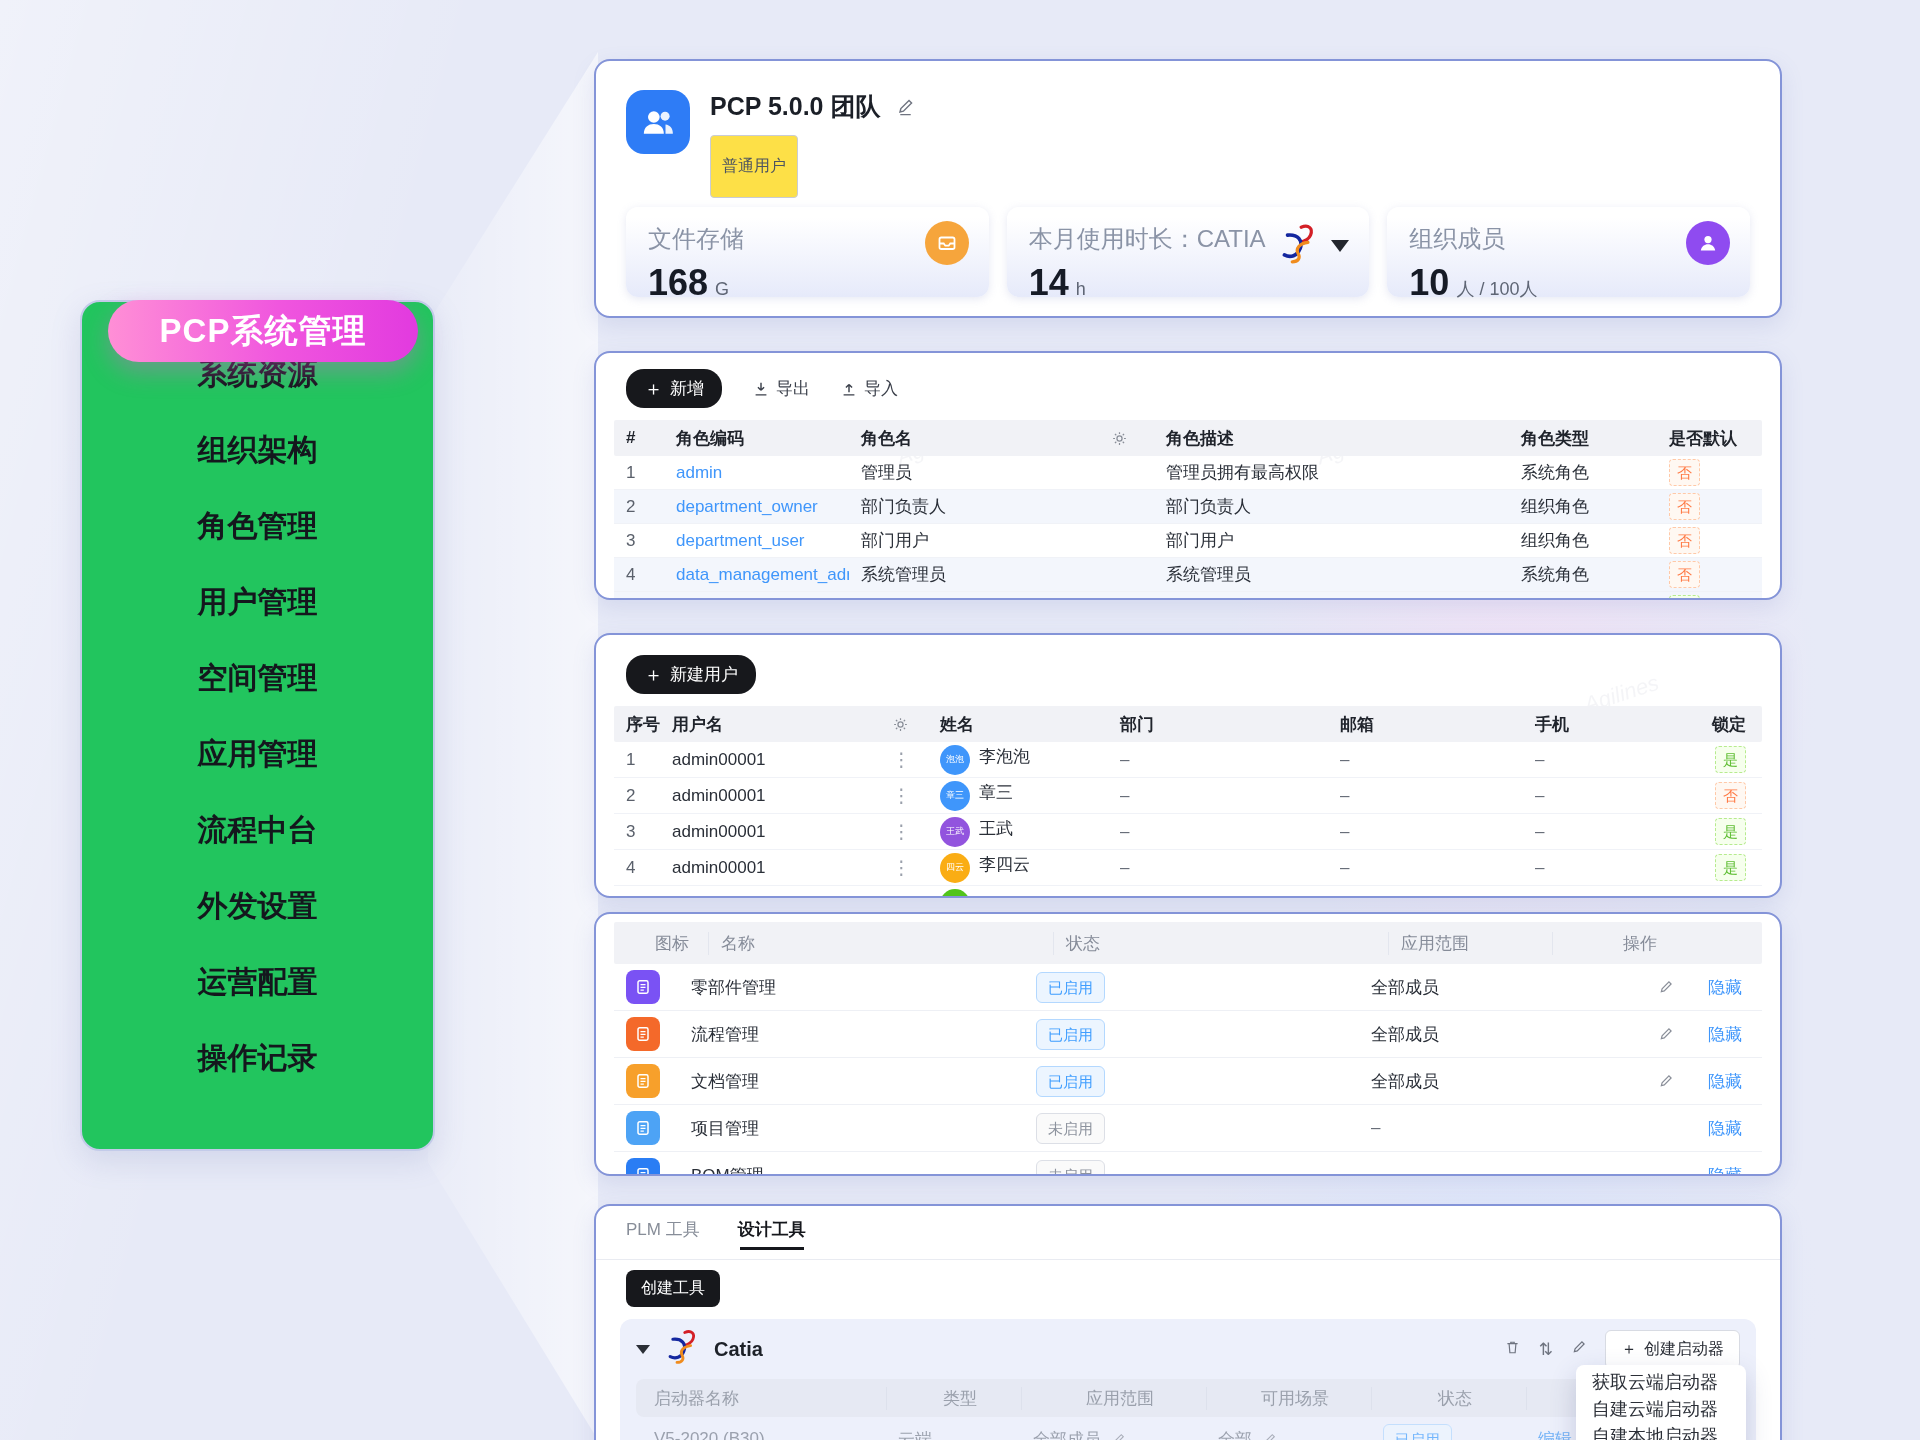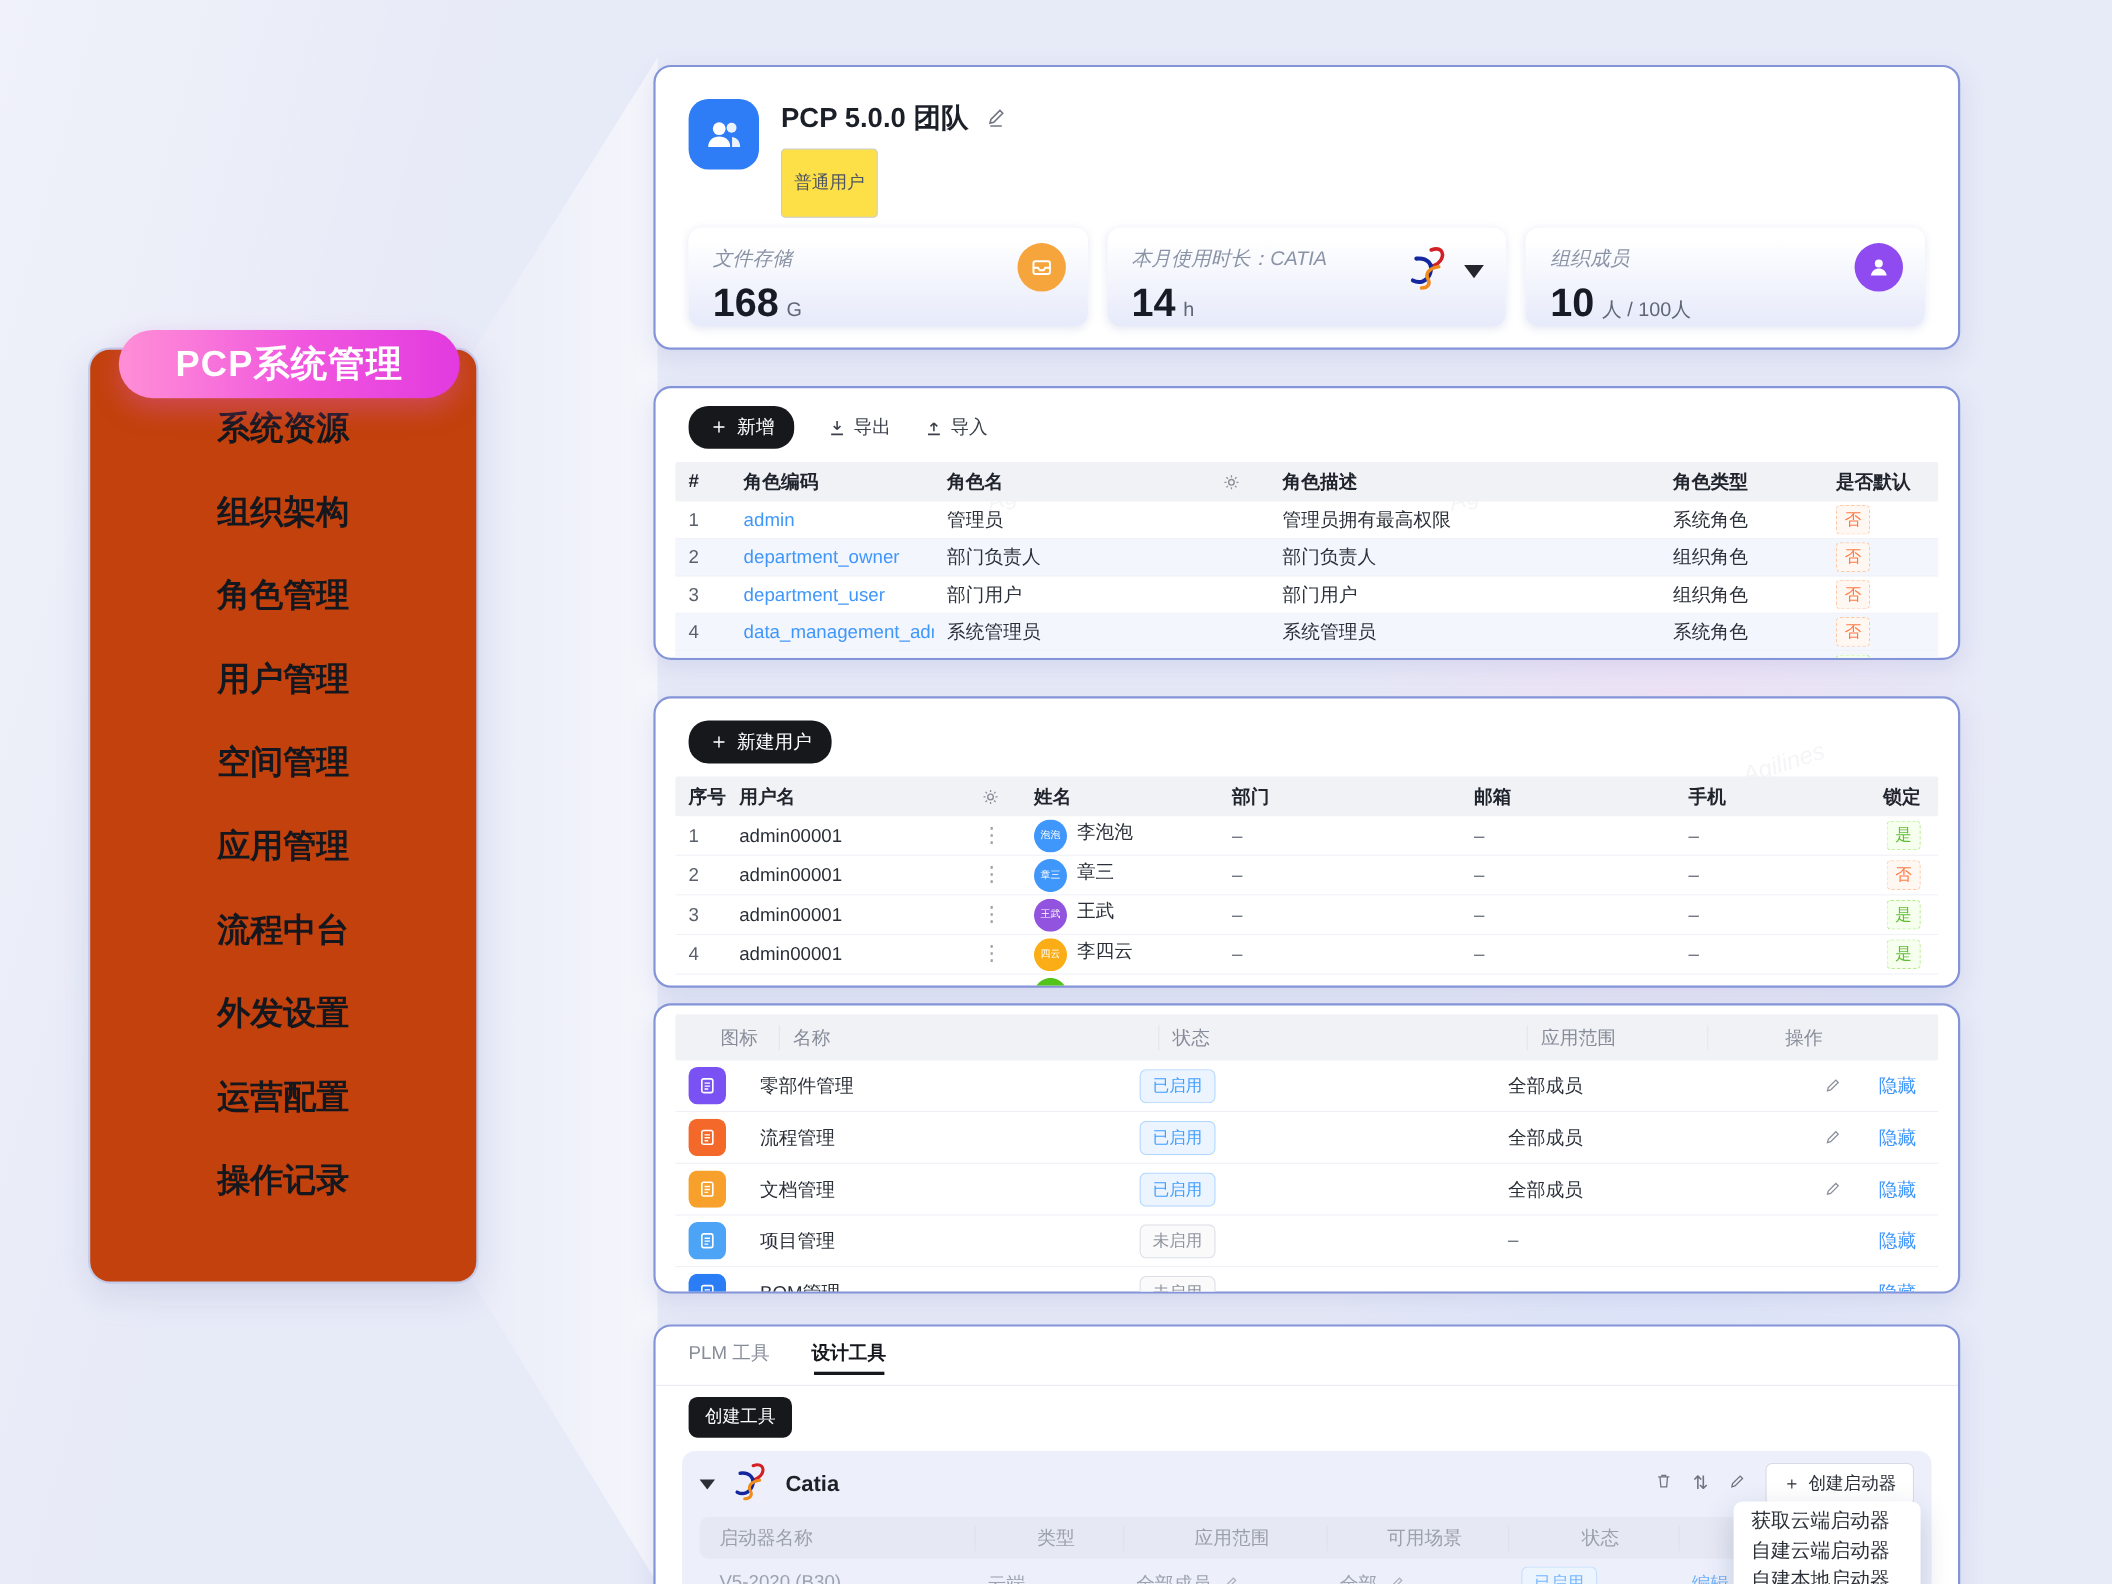--- a/index.html
+++ b/index.html
@@ -13,22 +13,22 @@
       #e7eaf7;
     color:#262b33;
   }
   .sheen { position:absolute; left:-220px; top:0; width:760px; height:1440px;
     background:linear-gradient(105deg, rgba(255,255,255,.55) 0%, rgba(255,255,255,0) 62%); }
   .funnel { position:absolute; left:428px; top:52px; width:170px; height:1388px;
     background:linear-gradient(90deg, rgba(255,255,255,.12), rgba(255,255,255,.6));
     clip-path:polygon(0 19.5%, 100% 0, 100% 100%, 0 80%); }
 
   
-  .sidebar { position:absolute; left:80px; top:316px; width:355px; height:851px;
-    background:#c2410c; border:2px solid #c3cbe9; border-radius:20px;
+  .sidebar { position:absolute; left:80px; top:300px; width:355px; height:851px;
+    background:#22c55e; border:2px solid #c3cbe9; border-radius:20px;
     box-shadow:0 10px 30px rgba(110,120,180,.18); padding-top:34px; }
   .side-item { height:76px; line-height:76px; text-align:center; font-size:30px;
     font-weight:700; color:#14171d; cursor:pointer; }
   .side-pill { position:absolute; left:108px; top:300px; width:310px; height:62px;
     border-radius:32px; background:linear-gradient(90deg,#ff8fd6 0%,#f056de 55%,#e23adf 100%);
     color:#fff; font-size:33px; font-weight:700; text-align:center; line-height:62px;
     letter-spacing:1px; box-shadow:0 10px 24px rgba(238,90,220,.35); z-index:3; }
 
   
   .card { position:absolute; left:594px; width:1188px; background:#fff;
@@ -50,21 +50,21 @@
   .team-meta { margin-left:20px; }
   .team-title-row { display:flex; align-items:center; gap:16px; }
   .team-title { font-size:25px; font-weight:700; color:#1b1f27; }
   .edit-pen { color:#6f7480; display:inline-flex; cursor:pointer; }
   .role-badge { display:inline-block; margin-top:12px; font-size:16px; color:#4e5560;
     background:#fde047; border:1px solid #c9ccd6; border-radius:4px; padding:20px 11px; }
   .stats { position:absolute; left:30px; right:30px; top:146px; display:flex; gap:18px; }
   .stat { flex:1; height:90px; border-radius:12px; padding:16px 22px; position:relative;
     background:linear-gradient(180deg,#ffffff 12%,#e6eafa 100%);
     box-shadow:0 2px 8px rgba(140,150,200,.22); }
-  .stat-label { font-size:18px; color:#8a93a6;font-style:italic; }
+  .stat-label { font-size:24px; color:#8a93a6; }
   .stat-value { margin-top:10px; font-size:36px; font-weight:700; color:#161b26; line-height:1; }
   .stat-unit { font-size:18px; font-weight:400; color:#5f6675; margin-left:7px; }
   .stat-iconwrap { position:absolute; right:20px; top:14px; display:flex; align-items:center; gap:10px; }
   .circle-icon { width:44px; height:44px; border-radius:50%; display:flex;
     align-items:center; justify-content:center; }
   .caret-down { width:0; height:0; border-left:9px solid transparent;
     border-right:9px solid transparent; border-top:12px solid #23262d; }
 
   
   .btn-black { display:inline-flex; align-items:center; gap:7px; background:#17181c;

